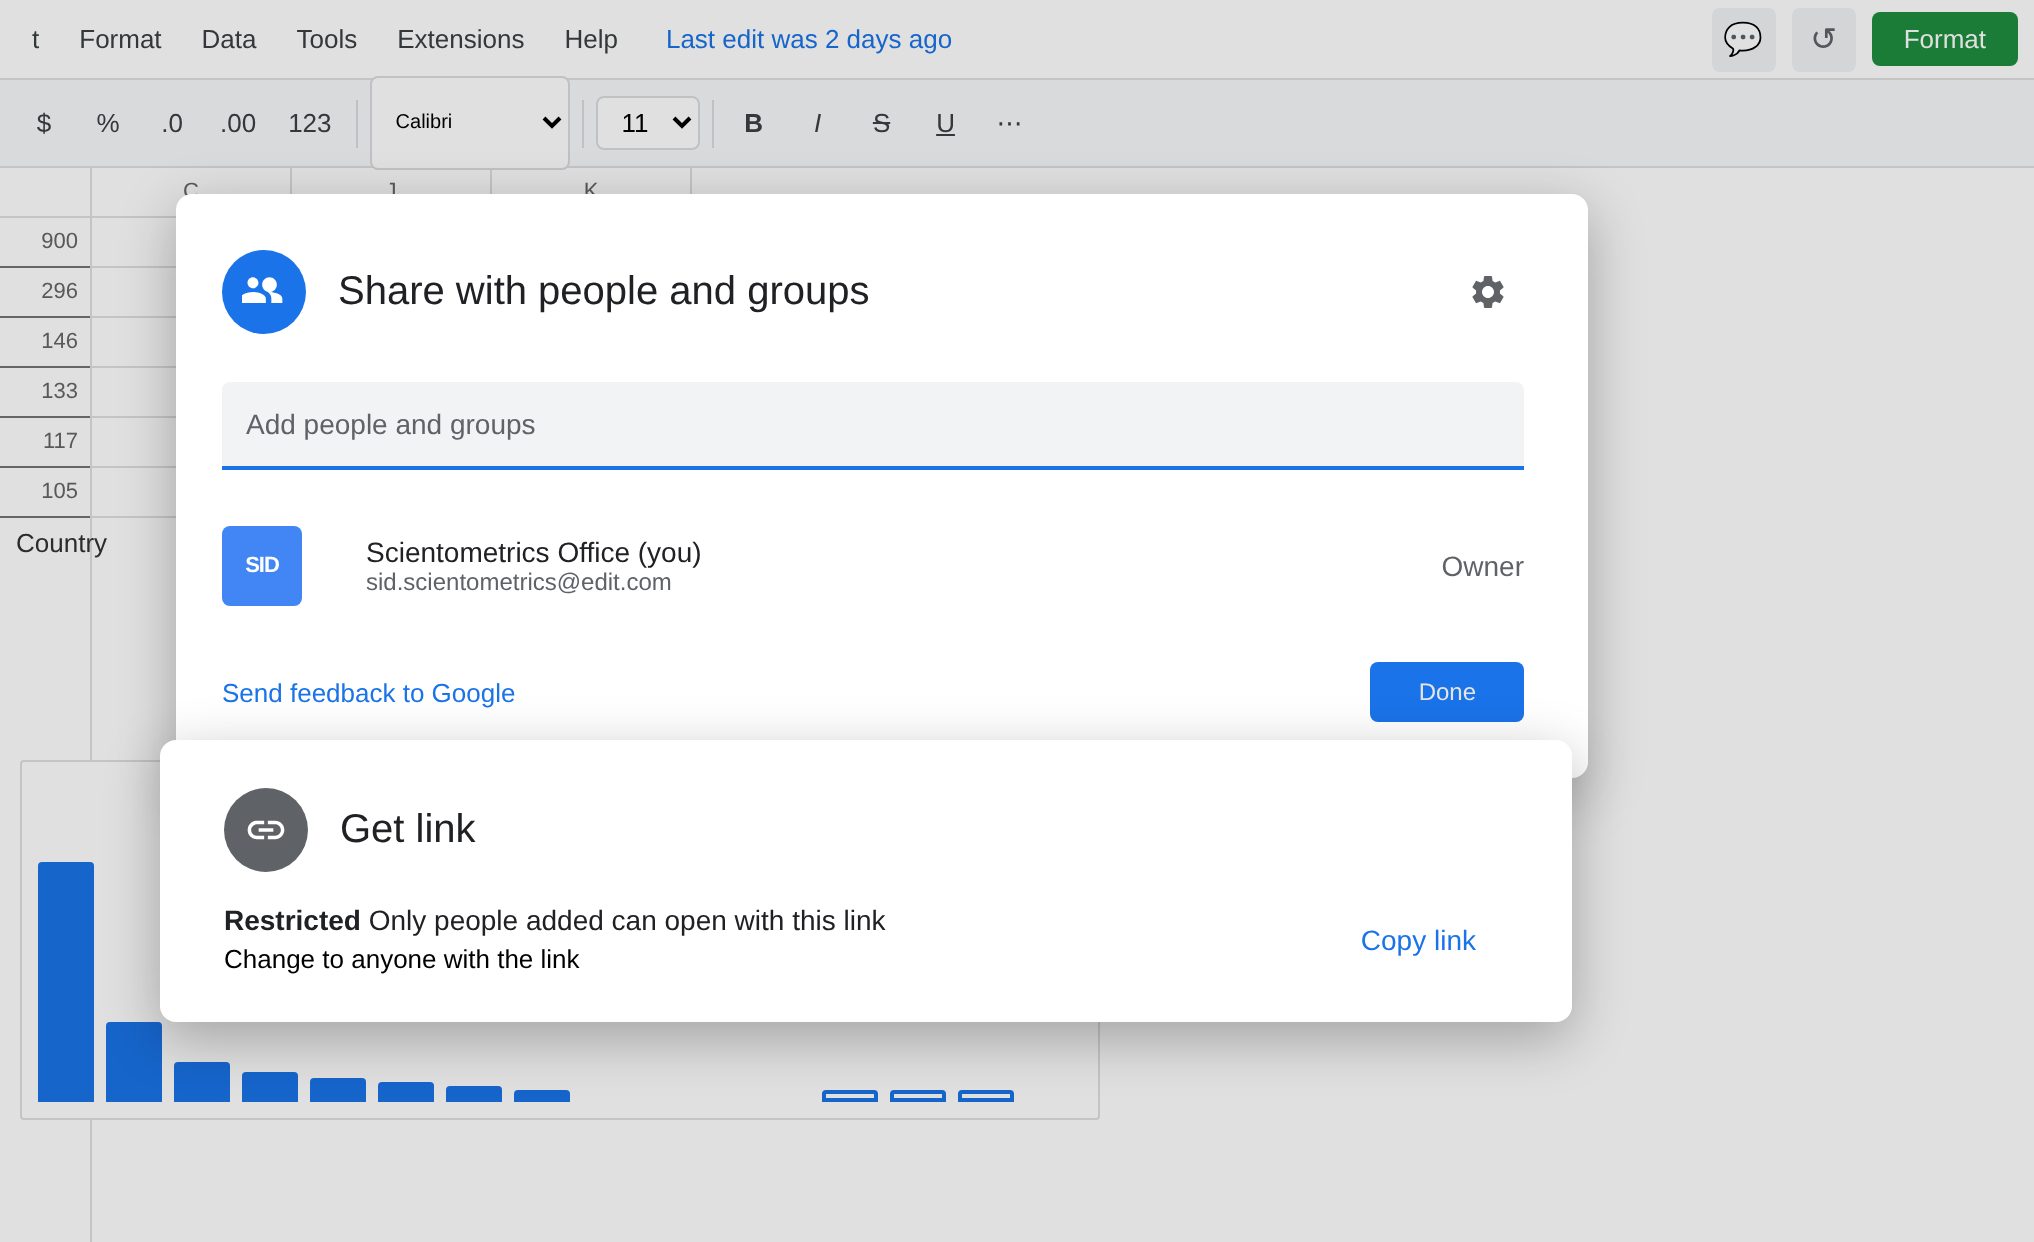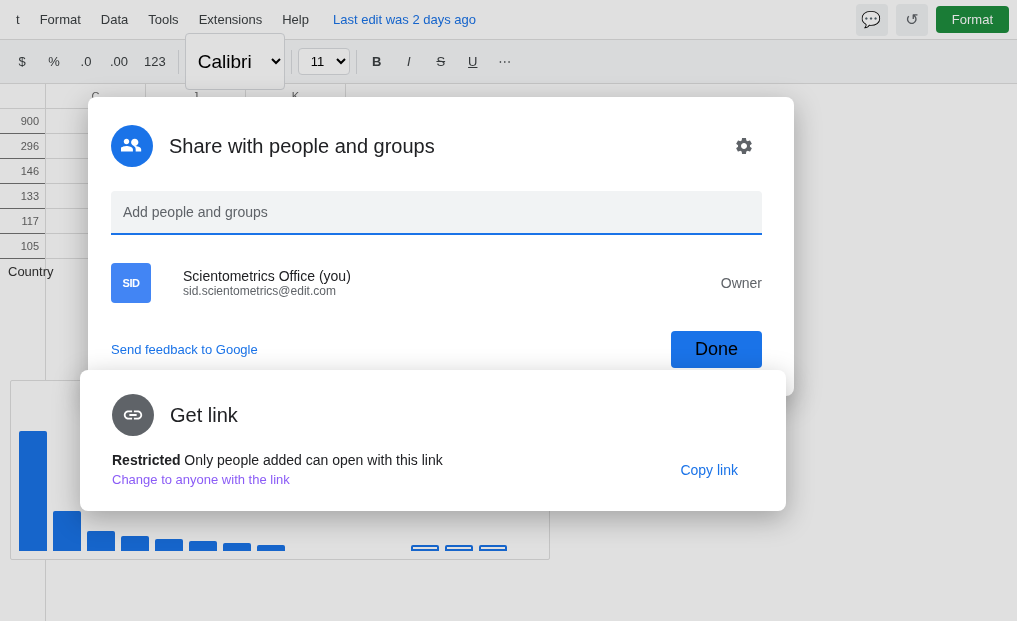--- a/index.html
+++ b/index.html
@@ -106,21 +106,21 @@
       width: 1px;
       height: 24px;
       background: #dadce0;
       margin: 0 2px;
     }
     .font-select {
       background: #fff;
       border: 1px solid #dadce0;
       border-radius: 4px;
       padding: 16px 8px;
-      font-size: 19px;
+      font-size: 10px;
       min-width: 100px;
     }
     .font-size-select {
       background: #fff;
       border: 1px solid #dadce0;
       border-radius: 4px;
       padding: 4px 8px;
       font-size: 13px;
       min-width: 48px;
     }
@@ -320,25 +320,25 @@
       margin-top: 20px;
     }
     .feedback-link {
       font-size: 13px;
       color: #1a73e8;
       text-decoration: none;
       cursor: pointer;
     }
     .done-btn {
       background: #1a73e8;
-      color: #000000;
+      color: #e5e5e5;
       border: none;
       border-radius: 4px;
       padding: 8px 24px;
-      font-size: 18px;
+      font-size: 12px;
       font-weight: 500;
       cursor: pointer;
     }
 
     
     .get-link-dialog {
       position: absolute;
       top: 370px;
       left: 80px;
       width: 706px;
@@ -378,21 +378,21 @@
     .link-info-text .restricted {
       font-weight: 600;
     }
     .link-info-text .description {
       font-weight: 400;
       color: #3c4043;
     }
     .change-link {
       display: block;
       font-size: 13px;
-      color: #8b5cf6;
+      color: #000000;
       cursor: pointer;
       margin-top: 4px;
       text-decoration: none;
     }
     .copy-link-btn {
       background: transparent;
       border: none;
       color: #1a73e8;
       font-size: 14px;
       font-weight: 500;

